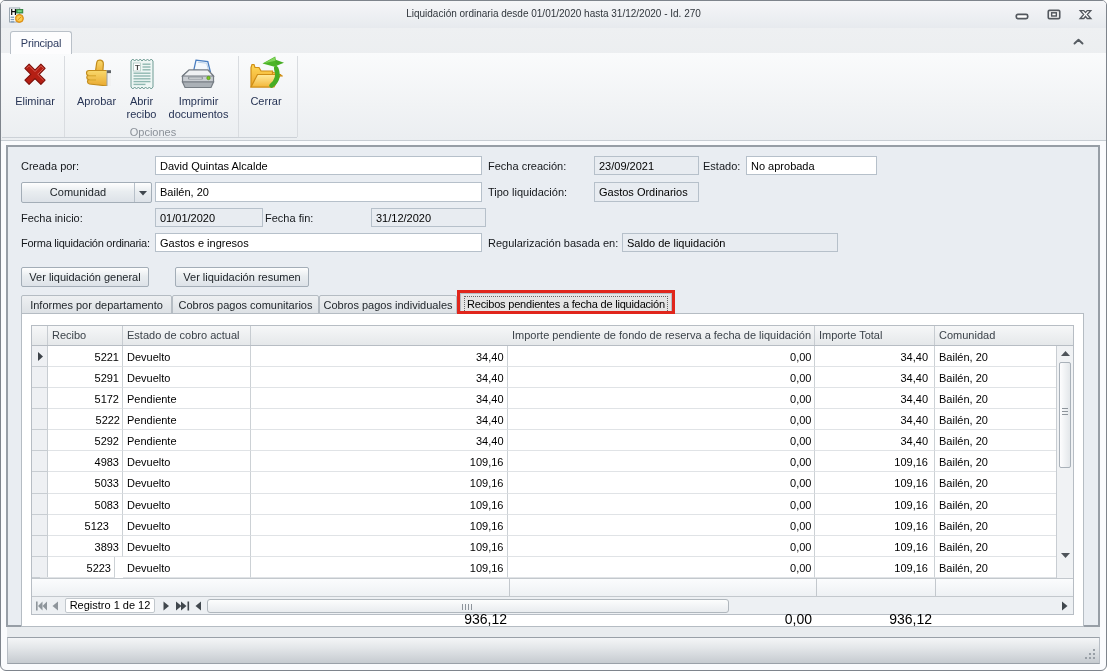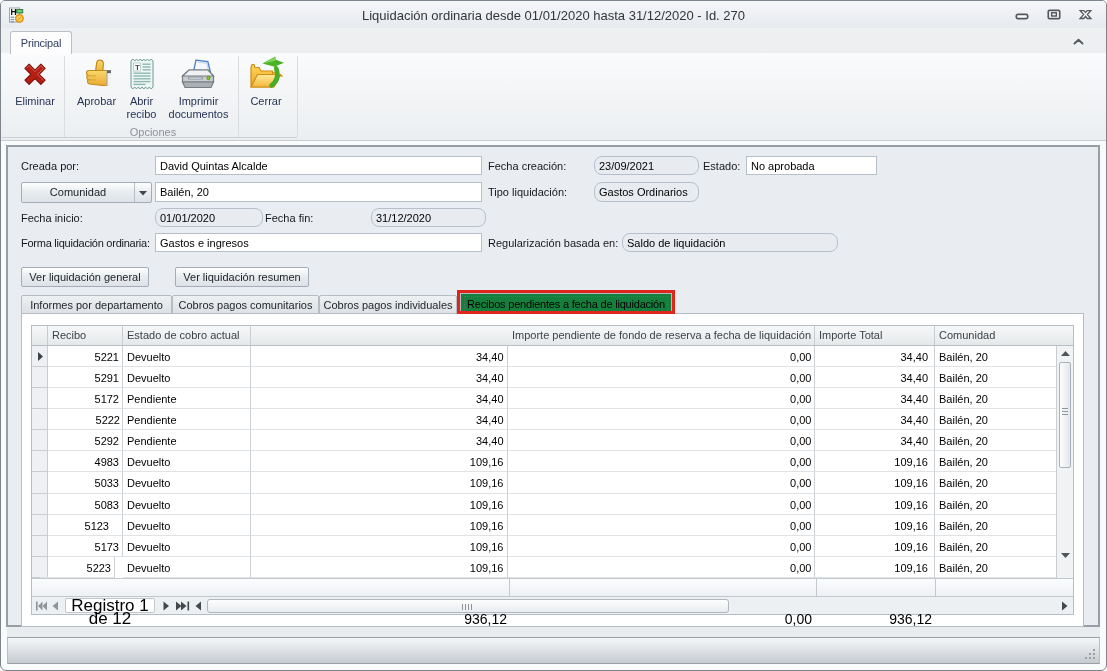--- a/index.html
+++ b/index.html
@@ -2,50 +2,50 @@
 <html><head><meta charset="utf-8"><style>
 * { margin:0; padding:0; box-sizing:border-box; }
 html,body { width:1107px; height:671px; overflow:hidden; background:#fff;
   font-family:"Liberation Sans",sans-serif; }
 .abs { position:absolute; }
 #win { position:absolute; left:0; top:0; width:1107px; height:671px;
   background:#fafbfd; border:1px solid #7e848c; border-radius:5px 5px 6px 6px; }
 #titlebar { position:absolute; left:1px; top:1px; width:1105px; height:27px;
   background:linear-gradient(#f5f6f8,#e7eaee); border-radius:4px 4px 0 0; }
 #title { position:absolute; left:0; top:8px; width:100%; text-align:center;
-  font-size:13px; color:#30363c; }
+  font-size:10px; color:#30363c; }
 #ribbon { position:absolute; left:1px; top:28px; width:1105px; height:113px;
   background:linear-gradient(#eef0f2,#e6e9ec); }
 #ribbonbody { position:absolute; left:1px; top:53px; width:1105px; height:88px;
   background:linear-gradient(#fafbfc,#f1f3f5 60%,#ebeef1);
   border-bottom:1px solid #c7cdd3; }
 #grpline { position:absolute; left:2px; top:137px; width:295px; height:1px; background:#ccd1d7; }
 #ptab { position:absolute; left:10px; top:31px; width:62px; height:23px;
   background:#fdfdfe; border:1px solid #b9c0c8; border-bottom:none;
   border-radius:3px 3px 0 0; font-size:11px; color:#2e3c60; text-align:center;
   line-height:22px; letter-spacing:-0.2px; }
 .rsep { position:absolute; top:56px; height:81px; width:1px; background:#d9dce0; }
 .rlabel { position:absolute; font-size:11px; color:#273455; text-align:center; line-height:12.5px; }
 #opciones { position:absolute; top:126px; font-size:11px; color:#8b9199; text-align:center; }
 #content { position:absolute; left:6px; top:145px; width:1094px; height:482px;
   border:2px solid #979ea6; background:#e9edf2; }
 .lbl { position:absolute; font-size:11px; color:#15181c; white-space:nowrap; }
 .fld { position:absolute; font-size:11px; color:#000; border:1px solid #b6c0ca;
   background:#fff; padding:3px 0 0 4px; white-space:nowrap; height:19px; }
-.ro { background:#e8ecf1;border-radius:8px; }
+.ro { background:#e8ecf1; }
 .btn { position:absolute; font-size:11px; color:#1b2025; text-align:center;
   border:1px solid #a3adb7; border-radius:2px;
   background:linear-gradient(#fefefe,#e9edf0 45%,#dde2e8); height:20px; line-height:18px; }
 .tab { position:absolute; top:295px; height:19px; font-size:11px; color:#23282d;
   text-align:center; background:linear-gradient(#eef0f2,#dde1e5);
   border:1px solid #b5bcc3; border-radius:2px 2px 0 0; line-height:18px; }
 #tabpanel { position:absolute; left:21px; top:313px; width:1063px; height:314px;
   background:#fff; border:1px solid #b5bcc3; }
 #seltab { position:absolute; left:460px; top:293px; width:212px; height:21px;
-  background:#15803d; border:1px solid #b5bcc3; border-bottom:none; font-size:11px;
+  background:#e5e5e5; border:1px solid #b5bcc3; border-bottom:none; font-size:11px;
   color:#000; text-align:center; line-height:20px; letter-spacing:-0.2px; z-index:3; }
 #redbox { position:absolute; left:457px; top:290px; width:218px; height:24px;
   border:3px solid #e0261c; z-index:4; }
 #focus { position:absolute; left:3px; top:2px; right:3px; bottom:1px;
   border:1px dotted #666; }
 #grid { position:absolute; left:31px; top:325px; width:1043px; height:290px;
   border:1px solid #b7bdc4; background:#fff; }
 #ghead { position:absolute; left:0; top:0; width:1041px; height:20px;
   background:linear-gradient(#f6f7f8,#e5e8ea); border-bottom:1px solid #b7bdc4; }
 .gh { position:absolute; top:0; height:19px; font-size:11px; color:#3c434a;
@@ -314,21 +314,21 @@
 <div class="gsel"></div>
 <div class="gc num" style="left:16px;width:75px;padding-right:13px">5123</div>
 <div class="gc txt" style="left:91px;width:128px">Devuelto</div>
 <div class="gc num" style="left:219px;width:257px;padding-right:3.5px">109,16</div>
 <div class="gc num" style="left:476px;width:307px">0,00</div>
 <div class="gc num" style="left:783px;width:120px;padding-right:6px">109,16</div>
 <div class="gc txt" style="left:903px;width:121px;border-right:none">Bailén, 20</div>
 </div>
 <div class="grow" style="top:190px;height:21px">
 <div class="gsel"></div>
-<div class="gc num" style="left:16px;width:75px;padding-right:3px">5173</div>
+<div class="gc num" style="left:16px;width:75px;padding-right:3px">3893</div>
 <div class="gc txt" style="left:91px;width:128px">Devuelto</div>
 <div class="gc num" style="left:219px;width:257px;padding-right:3.5px">109,16</div>
 <div class="gc num" style="left:476px;width:307px">0,00</div>
 <div class="gc num" style="left:783px;width:120px;padding-right:6px">109,16</div>
 <div class="gc txt" style="left:903px;width:121px;border-right:none">Bailén, 20</div>
 </div>
 <div class="grow" style="top:211px;height:21px">
 <div class="gsel"></div>
 <div class="gc num" style="left:8px;width:75px;padding-right:3px">5223</div>
 <div class="gc txt" style="left:91px;width:128px">Devuelto</div>
@@ -367,21 +367,21 @@
       <path d="M26,0.5 L26,9.5 L20.5,5 Z"></path>
     </g>
     <g fill="#40474d">
       <path d="M131.5,0.5 L137,5 L131.5,9.5 Z"></path>
       <path d="M144,0.5 L149.5,5 L144,9.5 Z"></path>
             <path d="M149,0.5 L154.5,5 L149,9.5 Z"></path>
             <rect x="155.5" y="0.5" width="1.6" height="9"></rect>
       <path d="M169,0.5 L169,9.5 L163.5,5 Z"></path>
     </g>
   </svg>
-  <div style="position:absolute;left:33px;top:1px;width:90px;height:15px;background:#fff;border:1px solid #c2c8cd;border-radius:2px;text-align:center;font-size:17px;color:#000;line-height:13px">Registro 1 de 12</div>
+  <div style="position:absolute;left:33px;top:1px;width:90px;height:15px;background:#fff;border:1px solid #c2c8cd;border-radius:2px;text-align:center;font-size:11px;color:#000;line-height:13px">Registro 1 de 12</div>
   <div style="position:absolute;left:175px;top:2px;width:522px;height:14px;background:linear-gradient(#fcfdfd,#e9ecef);border:1px solid #b0b7bd;border-radius:3px">
     <div style="position:absolute;left:254px;top:4px;width:1px;height:6px;background:#8d949b"></div>
     <div style="position:absolute;left:257px;top:4px;width:1px;height:6px;background:#8d949b"></div>
     <div style="position:absolute;left:260px;top:4px;width:1px;height:6px;background:#8d949b"></div>
     <div style="position:absolute;left:263px;top:4px;width:1px;height:6px;background:#8d949b"></div>
   </div>
   <svg style="position:absolute;left:1029px;top:4px" width="8" height="10">
           <path d="M1,0.5 L6.5,5 L1,9.5 Z" fill="#40474d"></path>
         </svg>
 </div>

